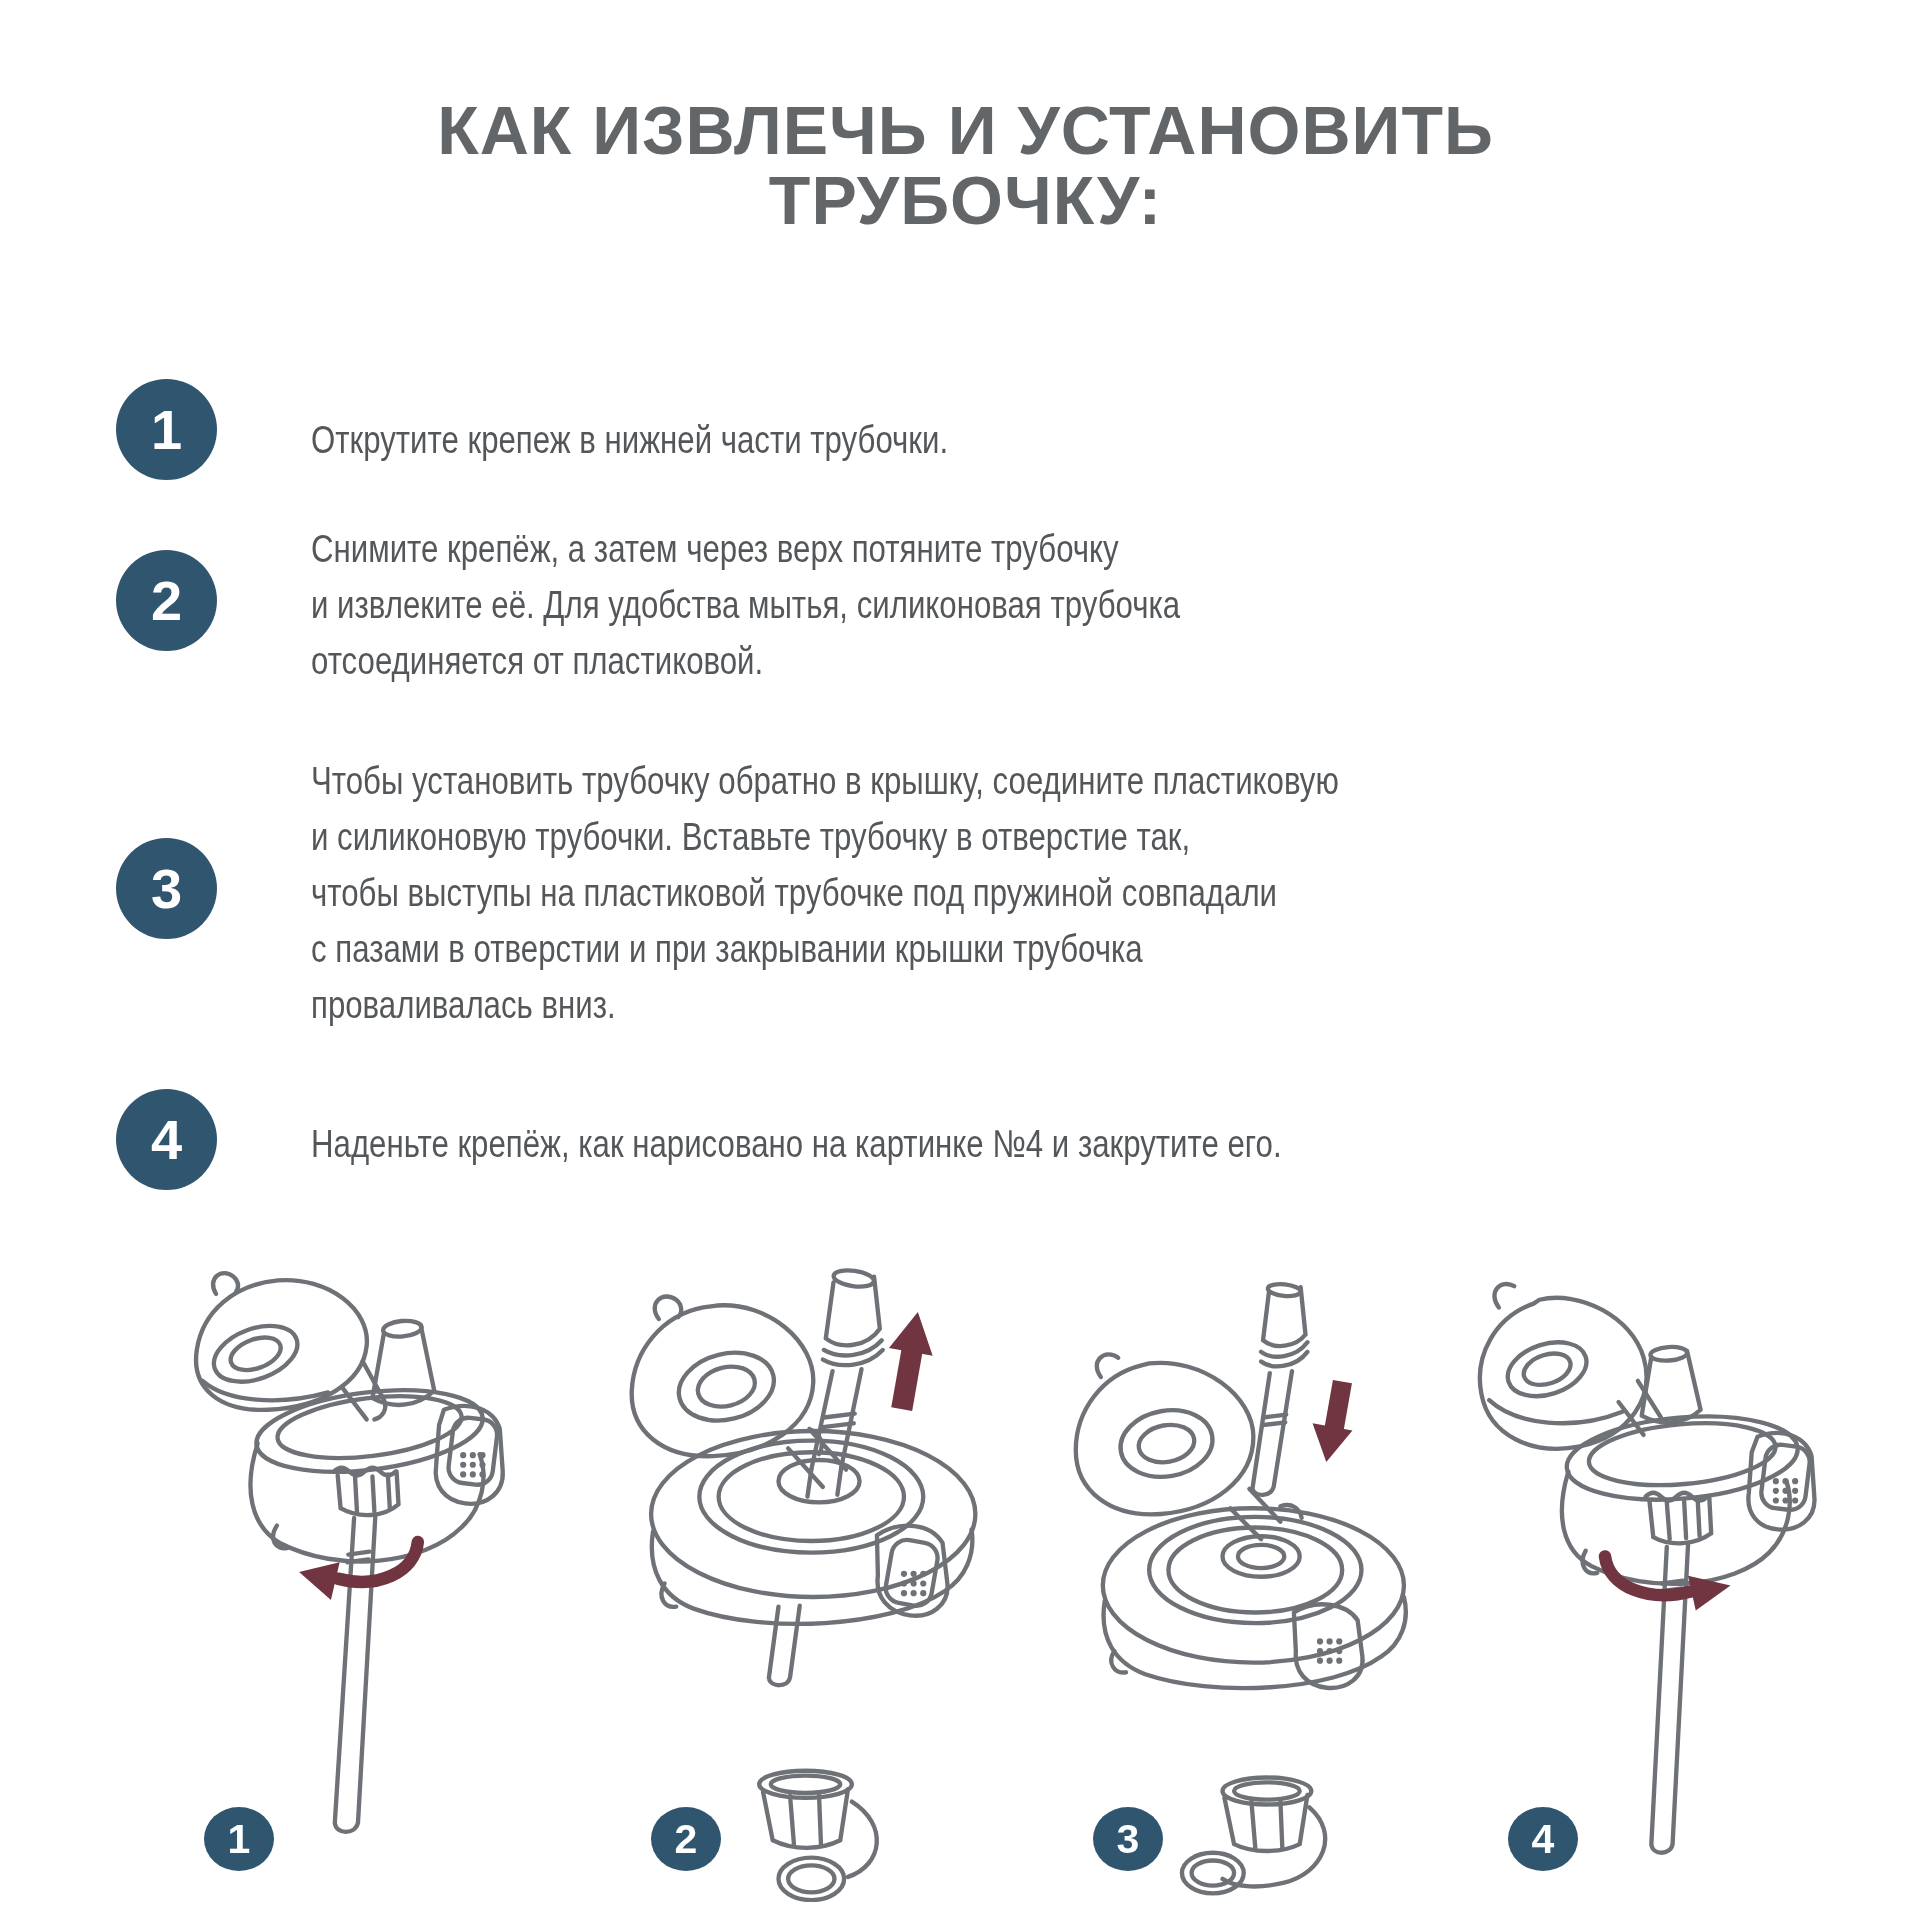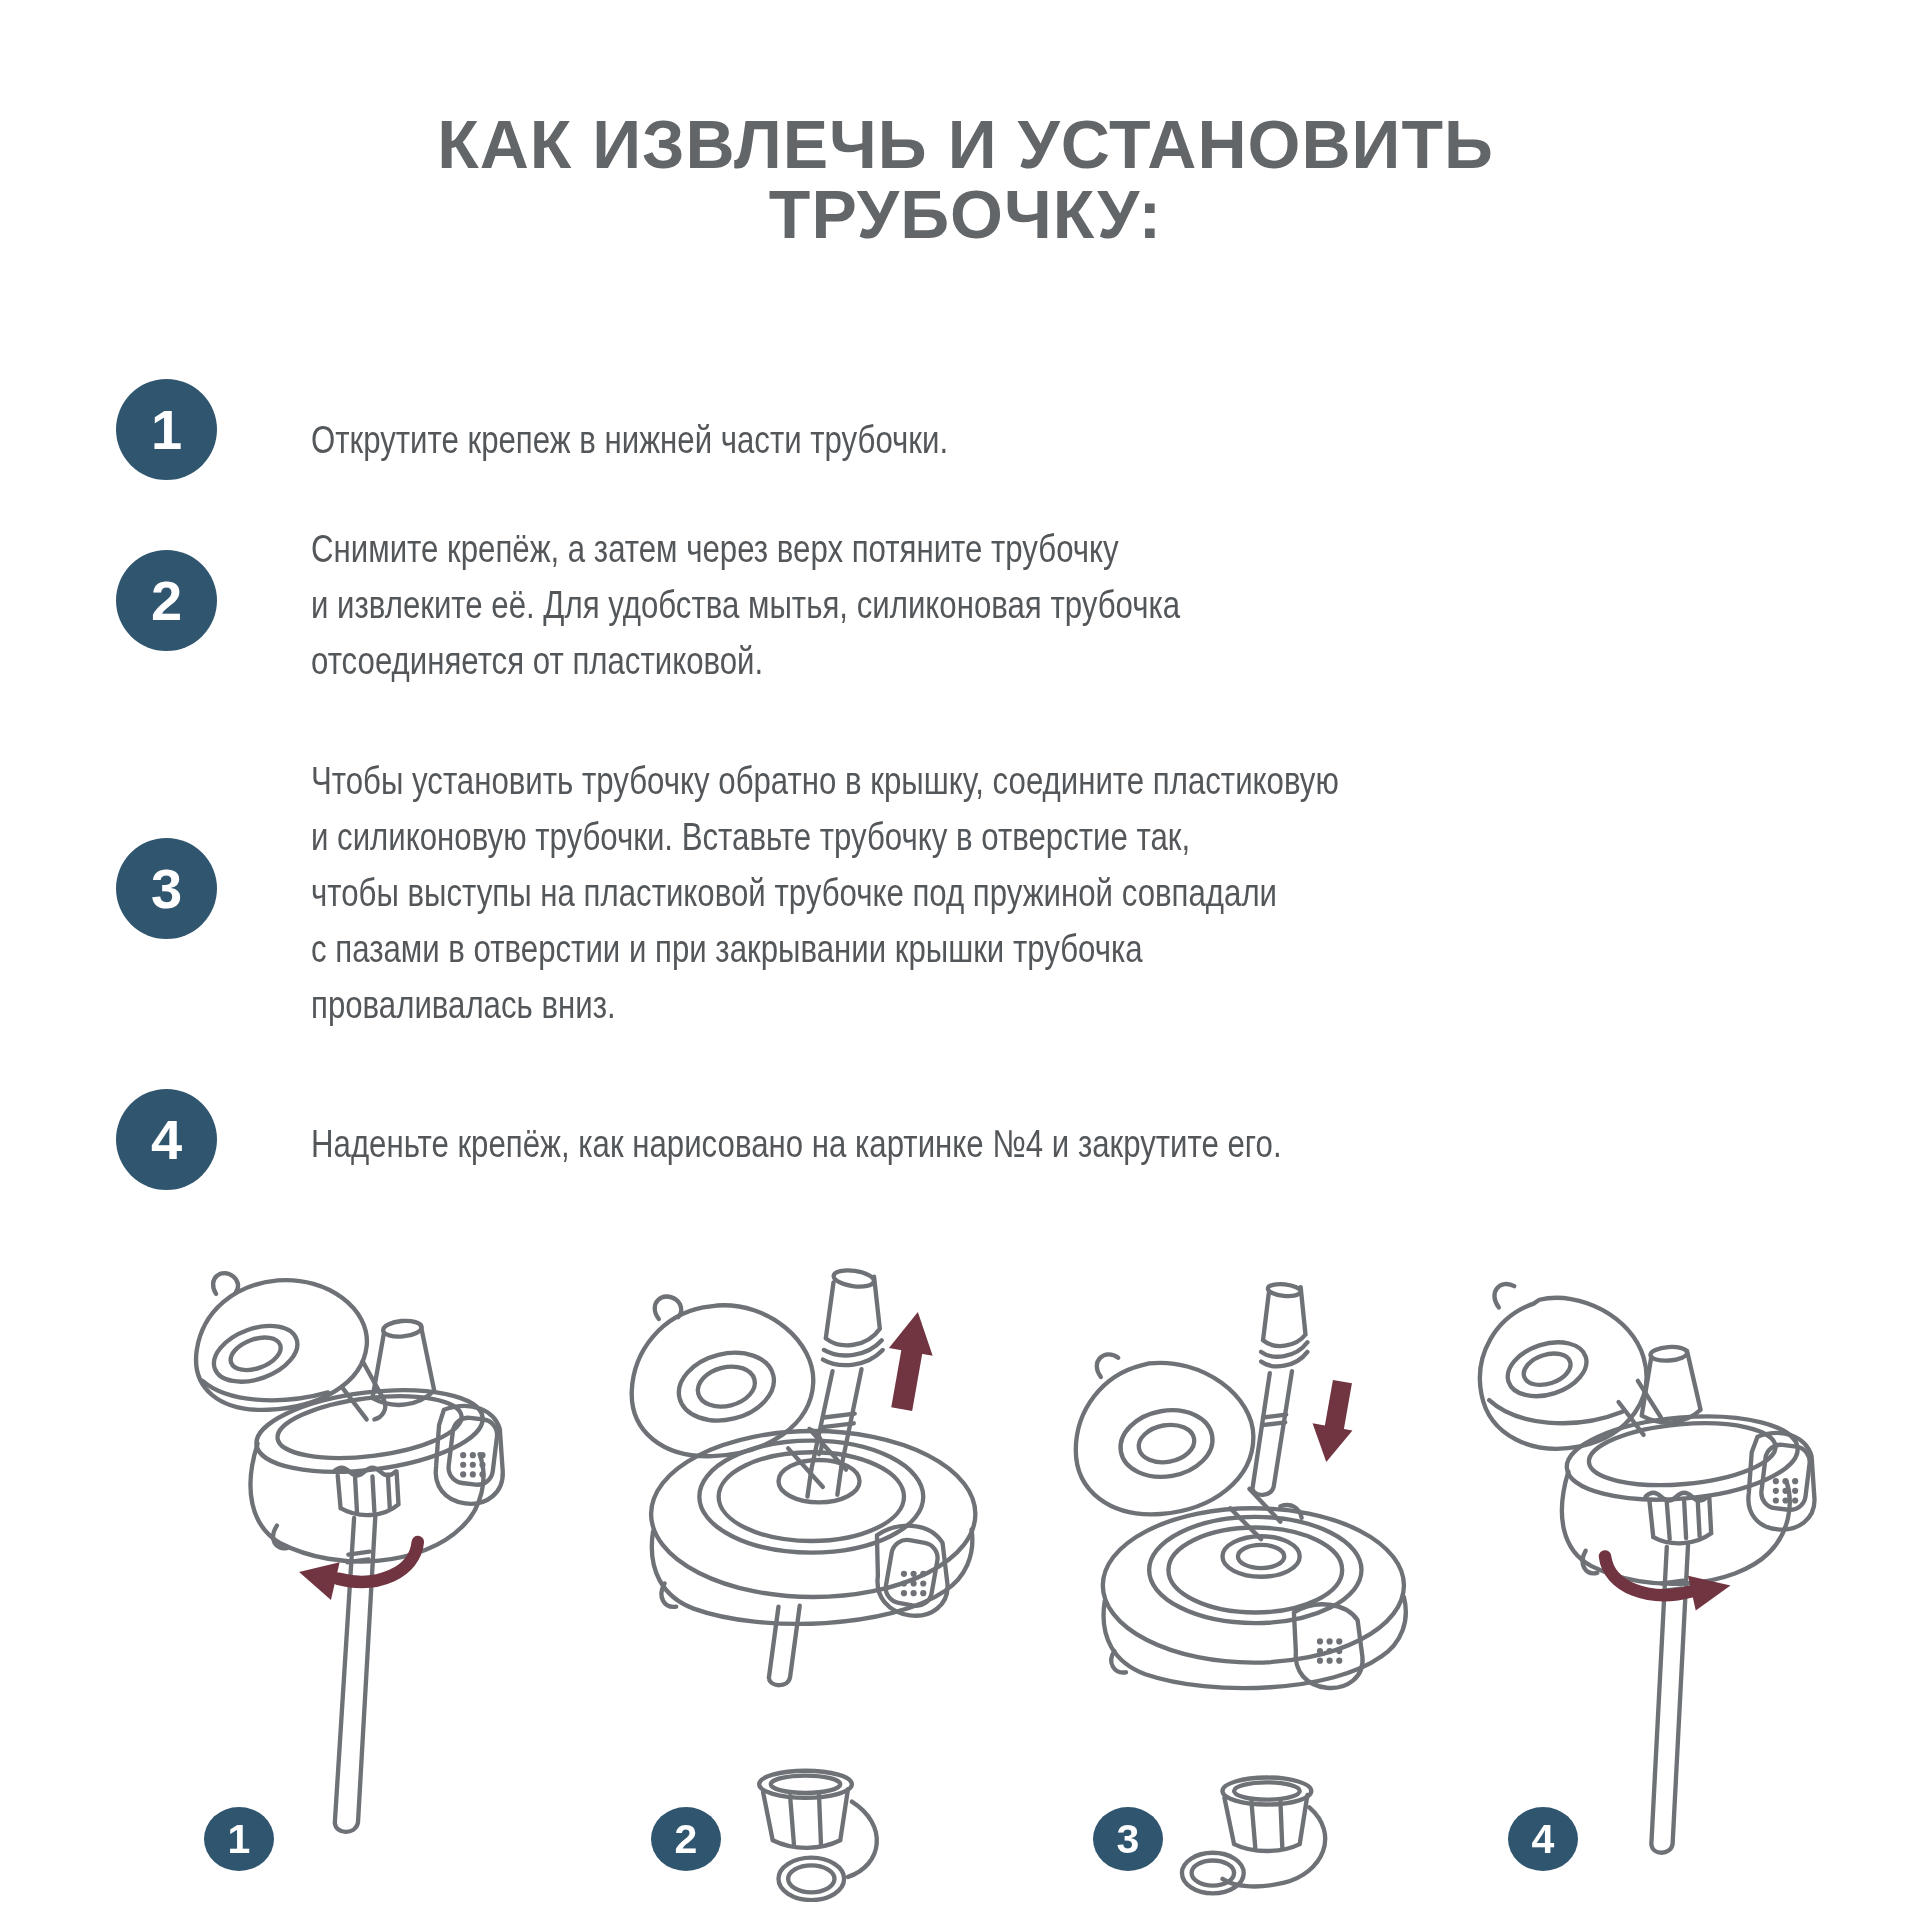--- a/index.html
+++ b/index.html
@@ -2,21 +2,21 @@
 <html><head>
 <meta charset="utf-8">
 <style>
   html,body{margin:0;padding:0;}
   body{
     width:1931px;height:1931px;background:#ffffff;position:relative;
     font-family:"Liberation Sans", sans-serif;overflow:hidden;
   }
   .page{position:absolute;inset:0;}
   .title{
-    position:absolute;left:0;right:0;top:109px;margin:0;
+    position:absolute;left:0;right:0;top:95px;margin:0;
     text-align:center;color:#636669;font-weight:bold;
     font-size:68px;line-height:70px;letter-spacing:1px;
   }
   .title span{display:block;}
   .step-badge{
     position:absolute;width:101px;height:101px;border-radius:50%;
     background:#30556F;color:#ffffff;font-weight:bold;font-size:56px;
     display:flex;align-items:center;justify-content:center;
   }
   .step-text{

